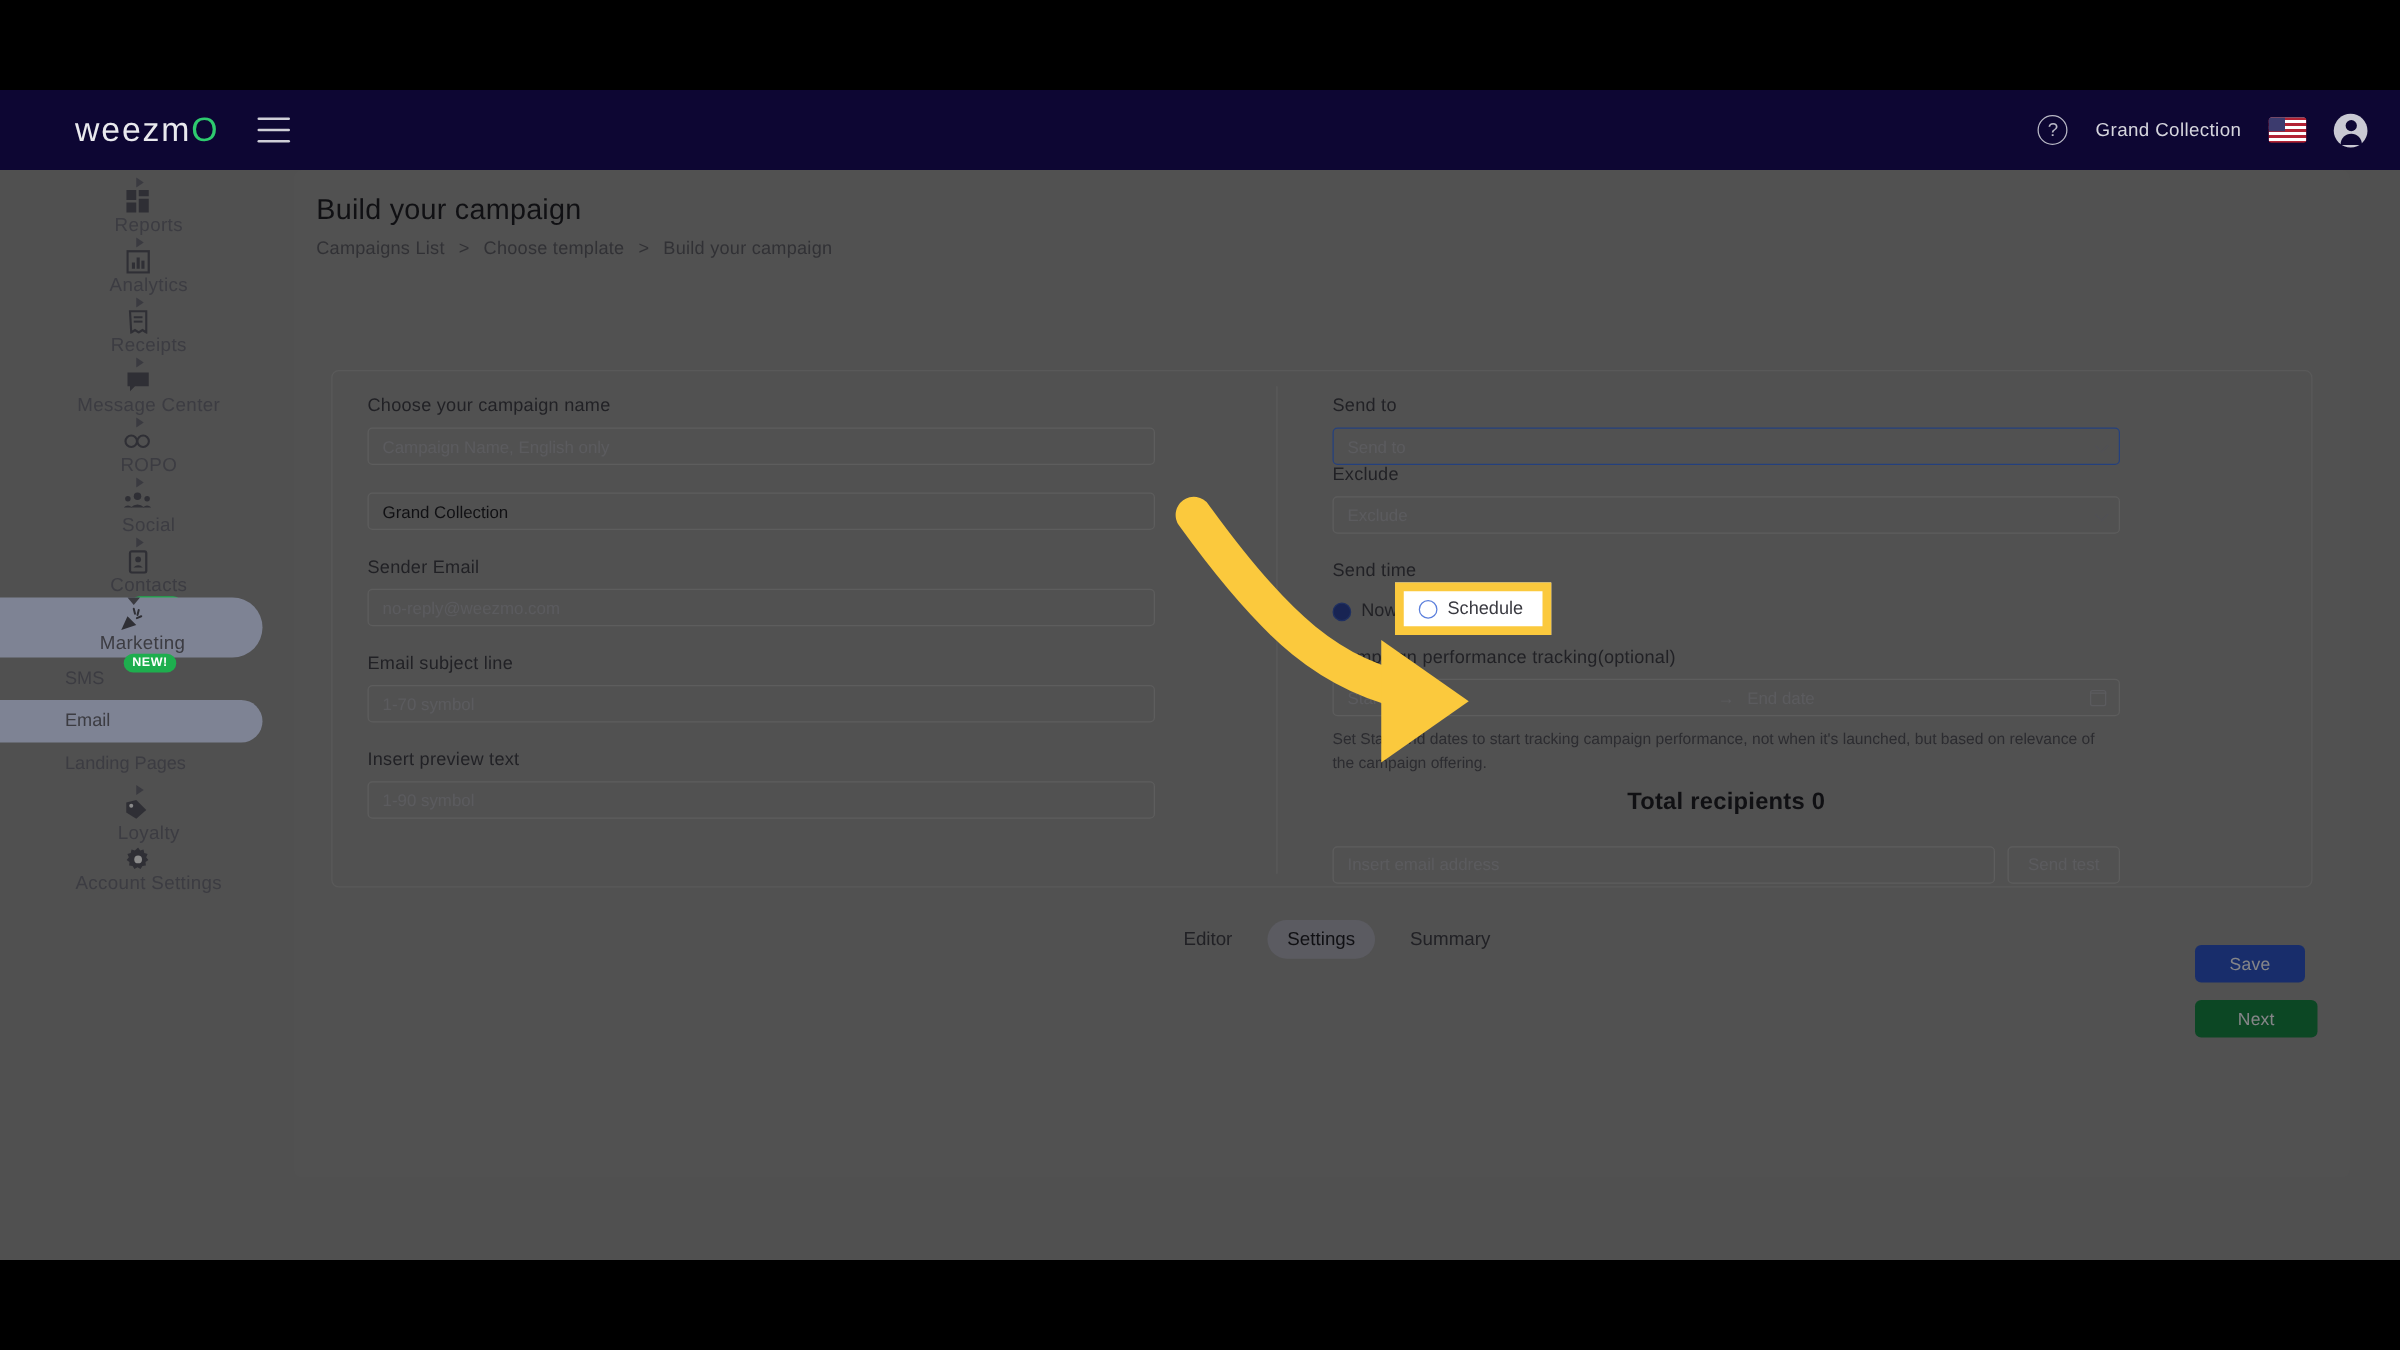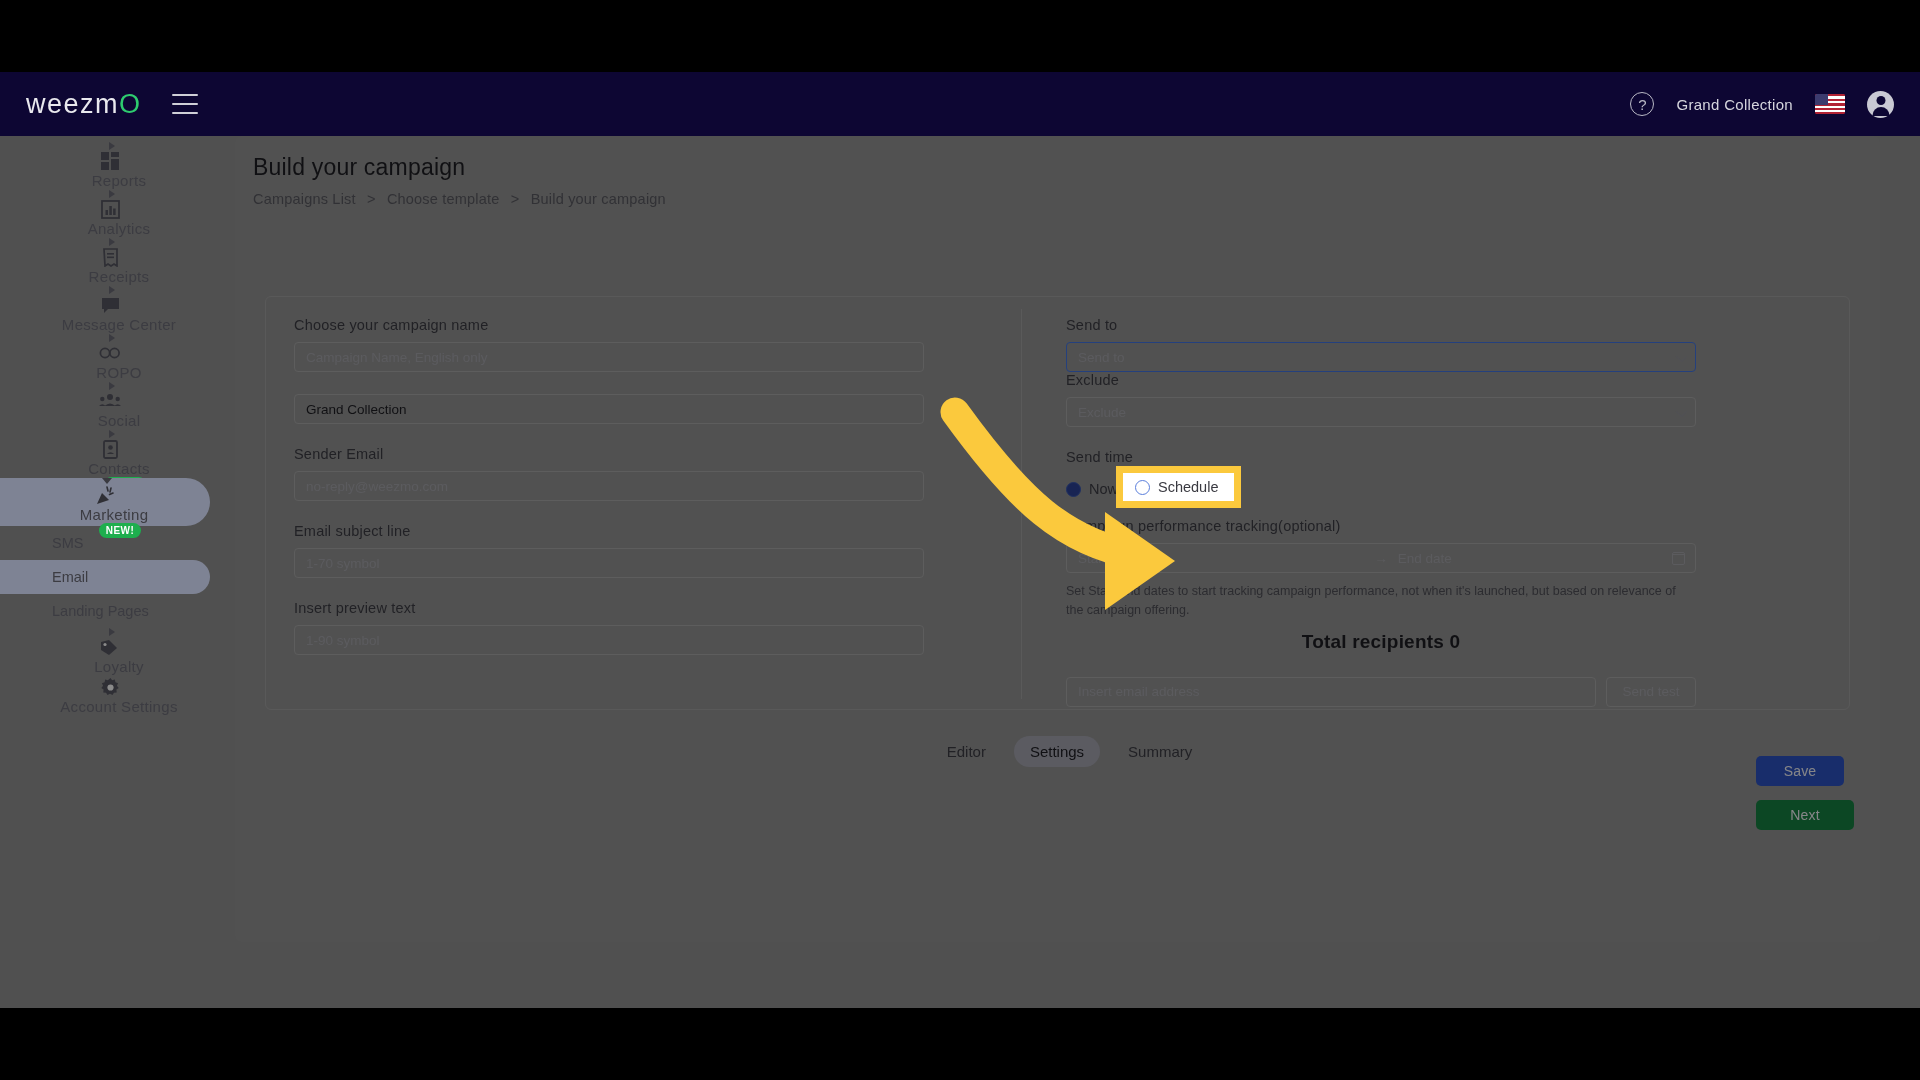--- a/index.html
+++ b/index.html
@@ -16,20 +16,21 @@
     background: #8a8a8a;
     overflow: hidden;
   }
   
   .topnav {
     position: absolute; left: 0; top: 0;
     width: 1920px; height: 64px;
     background: #0d0633;
     display: flex; align-items: center;
     z-index: 40;
+    padding-left: 34px;
   }
   .brand {
     margin-left: 26px;
     color: #e9e9ee;
     font-size: 27px;
     letter-spacing: 1.5px;
     font-weight: 300;
     display:flex; align-items:center;
   }
   .brand .o-accent { color:#2ecb6f; }

